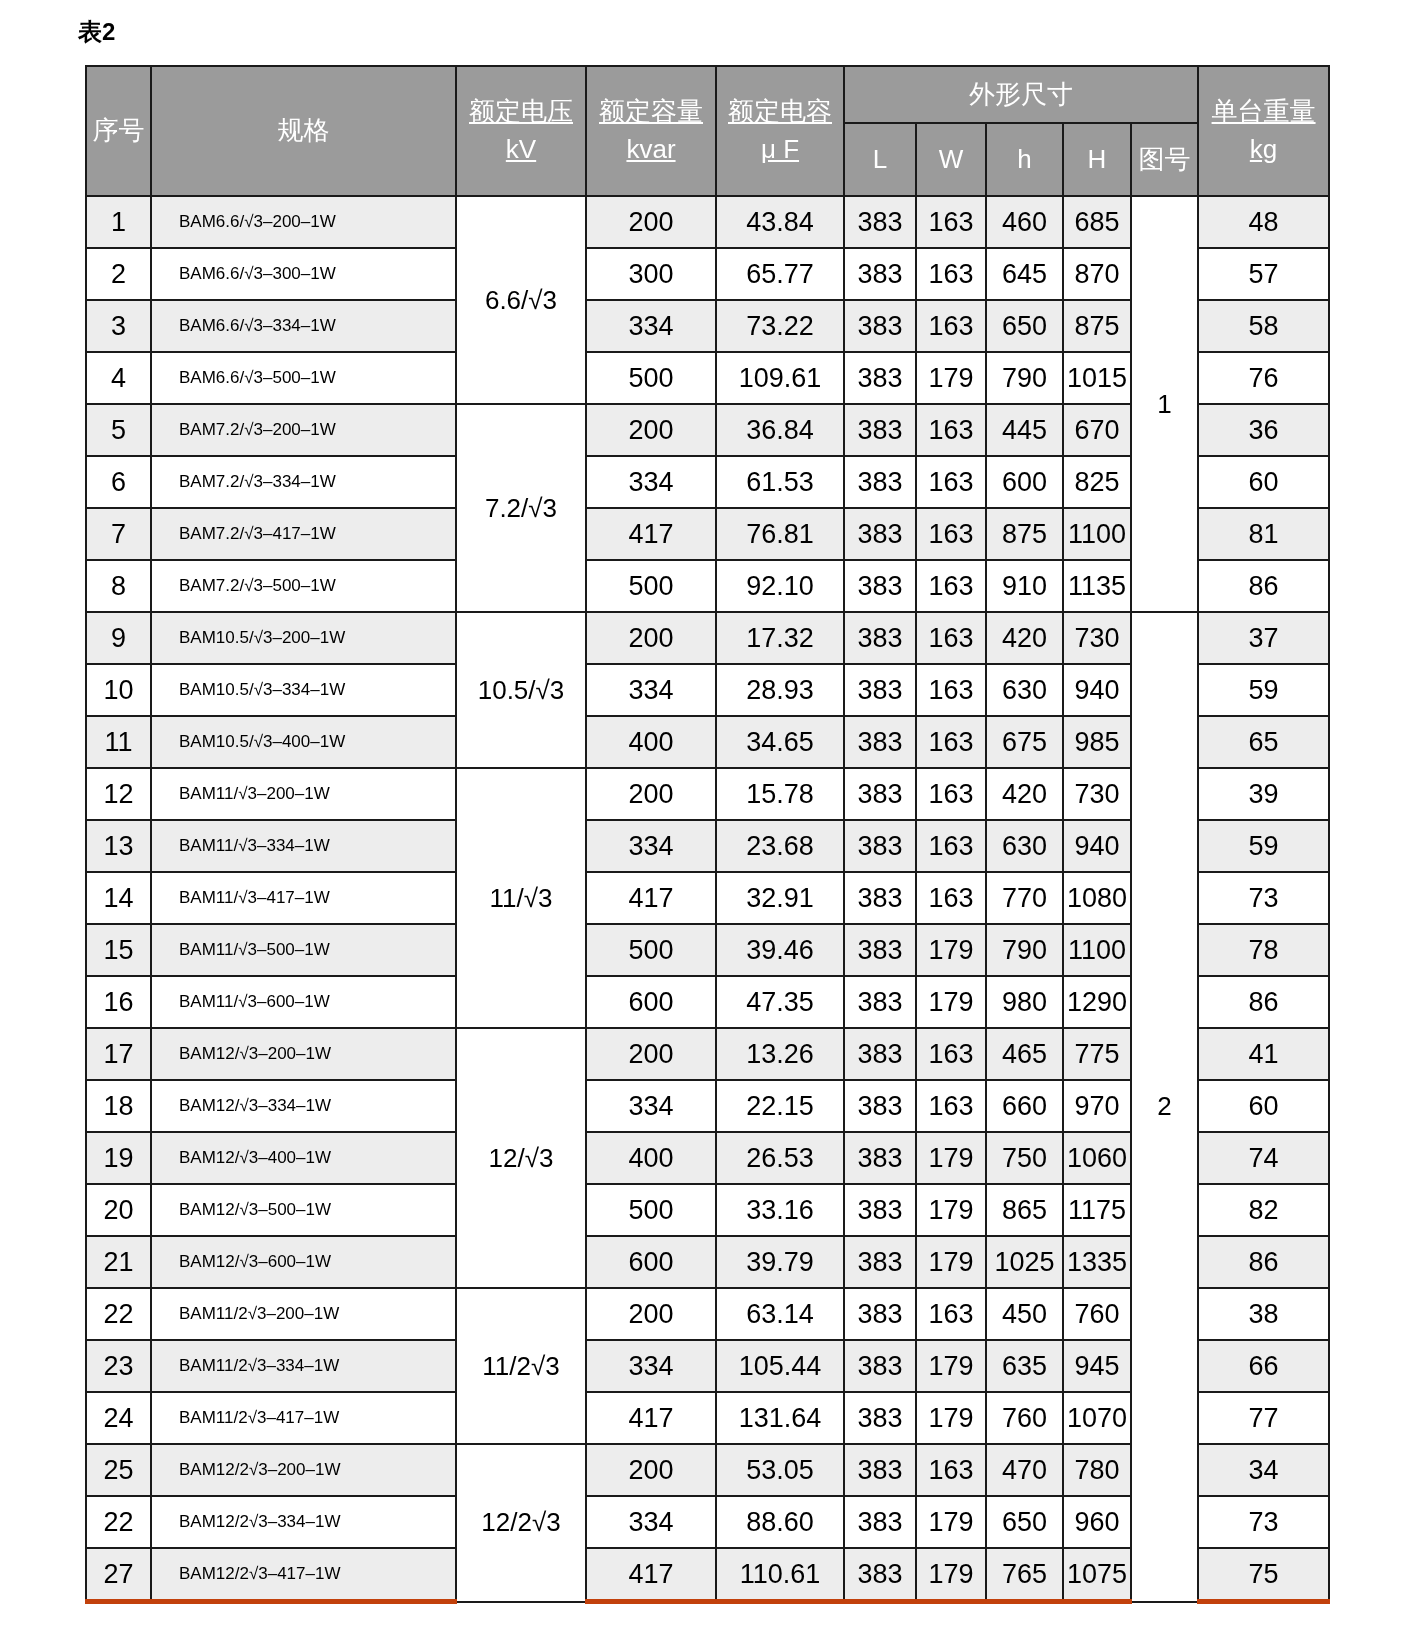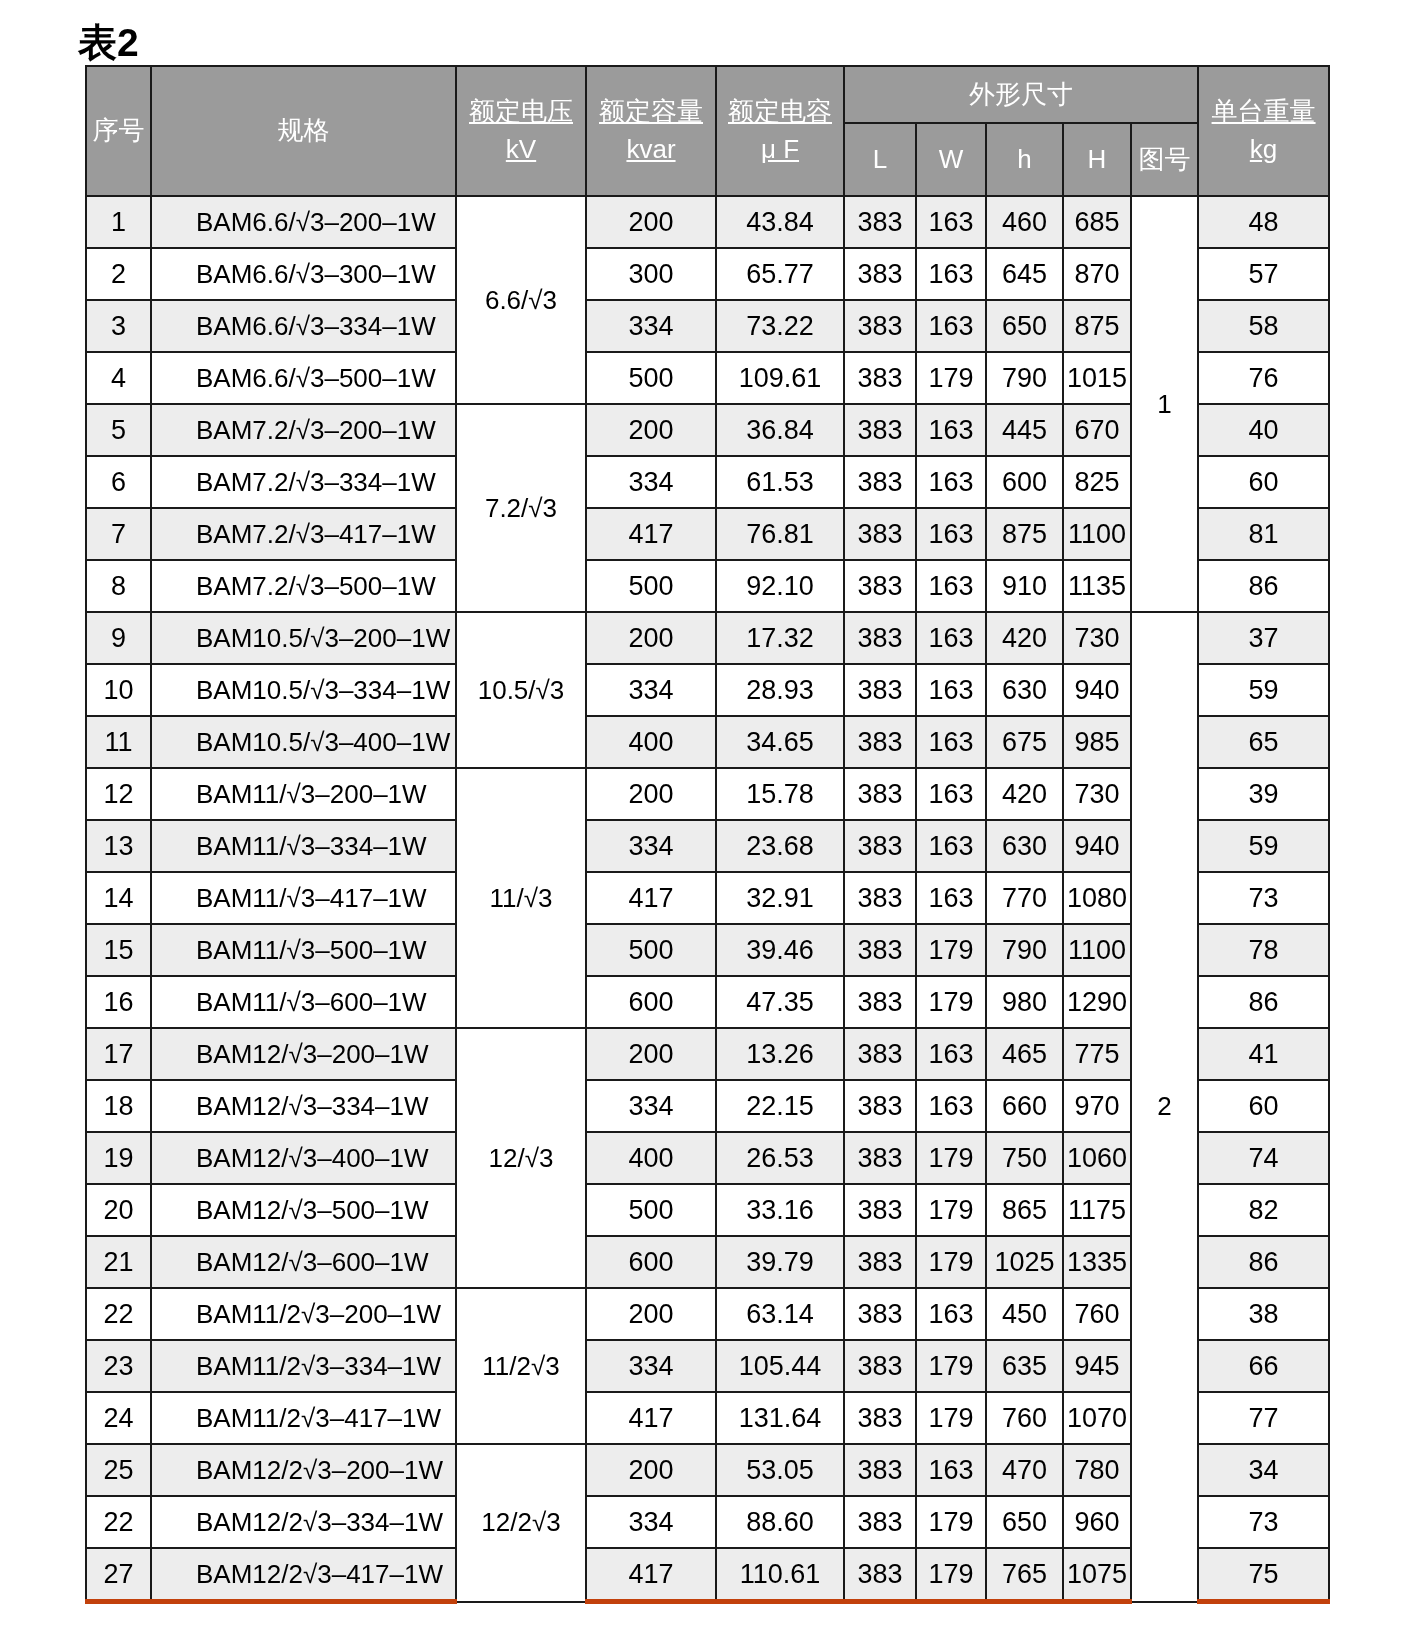--- a/index.html
+++ b/index.html
@@ -11,21 +11,21 @@
     width: 1405px;
     height: 1641px;
     position: relative;
     font-family: "Liberation Sans", sans-serif;
     color: #000;
   }
   .page-title {
     position: absolute;
     left: 78px;
     top: 16px;
-    font-size: 39px;
+    font-size: 24px;
     font-weight: bold;
     color: #000;
   }
   table.spec-table {
     position: absolute;
     left: 85px;
     top: 65px;
     width: 1243px;
     border-collapse: collapse;
     table-layout: fixed;
@@ -49,22 +49,22 @@
   thead tr.hrow-2 { height: 73px; }
   thead th .hline { display: block; text-decoration: underline; }
   tbody td {
     font-size: 27px;
     height: 50px;
     background: #ffffff;
   }
   tbody tr.shade td { background: #ededed; }
   tbody td.c-spec {
     text-align: left;
-    padding-left: 44px;
-    font-size: 26px;
+    padding-left: 27px;
+    font-size: 17px;
   }
   tbody td.c-merge {
     background: #ffffff !important;
     font-size: 26px;
   }
   tbody tr:last-child td { border-bottom: 5px solid #c2410c; }
 </style>
 </head>
 <body>
 
@@ -164,21 +164,21 @@
       <tr class="shade">
         <td class="c-no">5</td>
         <td class="c-spec">BAM7.2/√3–200–1W</td>
         <td class="c-merge" rowspan="4">7.2/√3</td>
         <td>200</td>
         <td>36.84</td>
         <td>383</td>
         <td>163</td>
         <td>445</td>
         <td>670</td>
-        <td>40</td>
+        <td>36</td>
       </tr>
       <tr>
         <td class="c-no">6</td>
         <td class="c-spec">BAM7.2/√3–334–1W</td>
         <td>334</td>
         <td>61.53</td>
         <td>383</td>
         <td>163</td>
         <td>600</td>
         <td>825</td>

